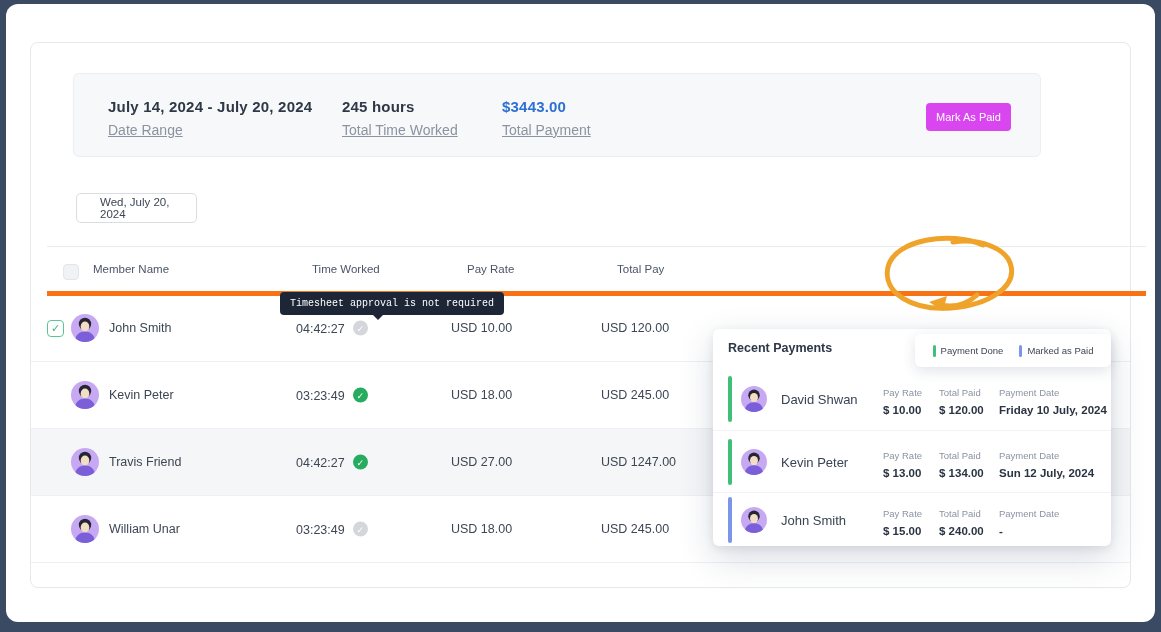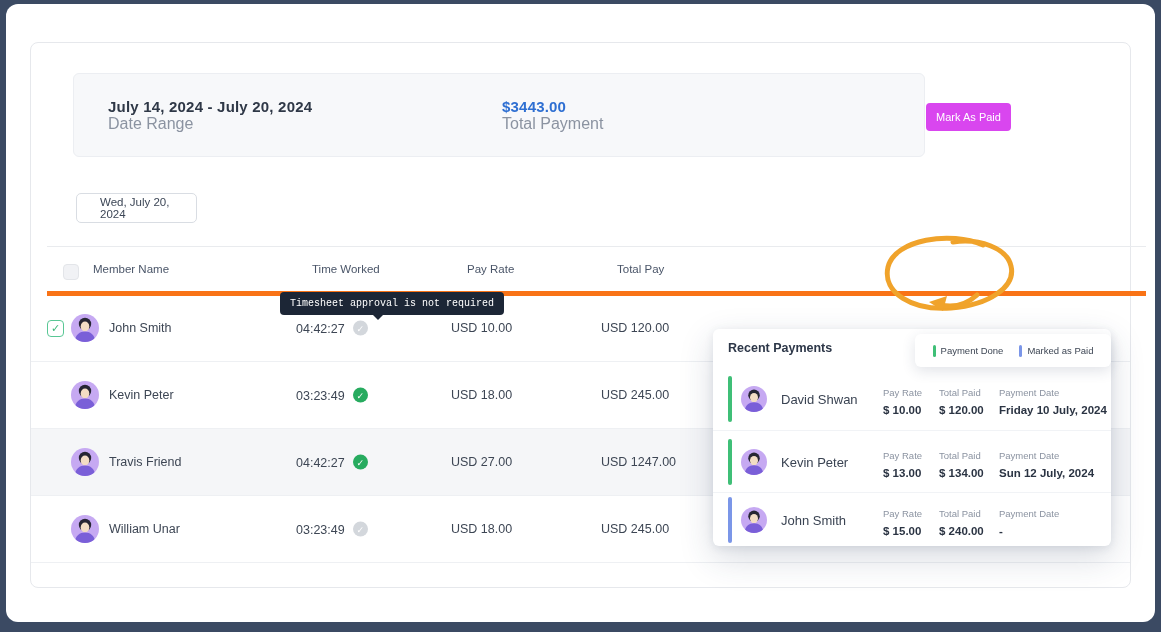--- a/index.html
+++ b/index.html
@@ -6,26 +6,26 @@
   html,body { width:1161px; height:632px; }
   body { font-family:"Liberation Sans", sans-serif; background:#3b4a63; position:relative; overflow:hidden; }
 
   .window { position:absolute; left:6px; top:4px; width:1149px; height:618px;
             background:#ffffff; border-radius:12px; }
 
   .card { position:absolute; left:24px; top:38px; width:1101px; height:546px;
           background:#fff; border:1px solid #e6e8ec; border-radius:8px; }
 
   
-  .summary { position:absolute; left:42px; top:30px; width:852px; height:84px;
+  .summary { position:absolute; left:42px; top:30px; width:968px; height:84px;
              background:#f7f8fa; border:1px solid #eceef2; border-radius:6px;padding-left:32px; }
   .stat { position:absolute; top:24px; }
   .stat .value { font-size:15px; font-weight:bold; color:#2f3847; letter-spacing:.2px; }
   .stat .value.blue { color:#2e6fd2; }
-  .stat .label { font-size:16px; color:#8b93a1; }
+  .stat .label { margin-top:7px; font-size:14px; color:#8b93a1;text-decoration:underline; }
   .stat1 { left:34px; } .stat2 { left:268px; } .stat3 { left:428px; }
 
   .btn-paid { position:absolute; background:#d946ef; color:#fff; border:none;
               border-radius:4px; font-size:11px; font-family:inherit; cursor:pointer; }
   .btn-paid.top { left:852px; top:29px; width:85px; height:28px; }
   .btn-paid.header { left:878px; top:216px; width:88px; height:27px; z-index:5; }
 
   
   .date-chip { position:absolute; left:45px; top:150px; width:121px; height:30px;
                background:#fff; border:1px solid #d9dde3; border-radius:5px;
@@ -97,20 +97,24 @@
 <body>
 
 <div class="window">
   <div class="card">
 
     <div class="summary">
       <div class="stat stat1">
         <div class="value">July 14, 2024 - July 20, 2024</div>
         <div class="label">Date Range</div>
       </div>
+      <div class="stat stat2">
+        <div class="value">245 hours</div>
+        <div class="label">Total Time Worked</div>
+      </div>
       <div class="stat stat3">
         <div class="value blue">$3443.00</div>
         <div class="label">Total Payment</div>
       </div>
       <button class="btn-paid top">Mark As Paid</button>
     </div>
 
     <div class="date-chip">Wed, July 20, 2024</div>
 
     <div class="thead">

